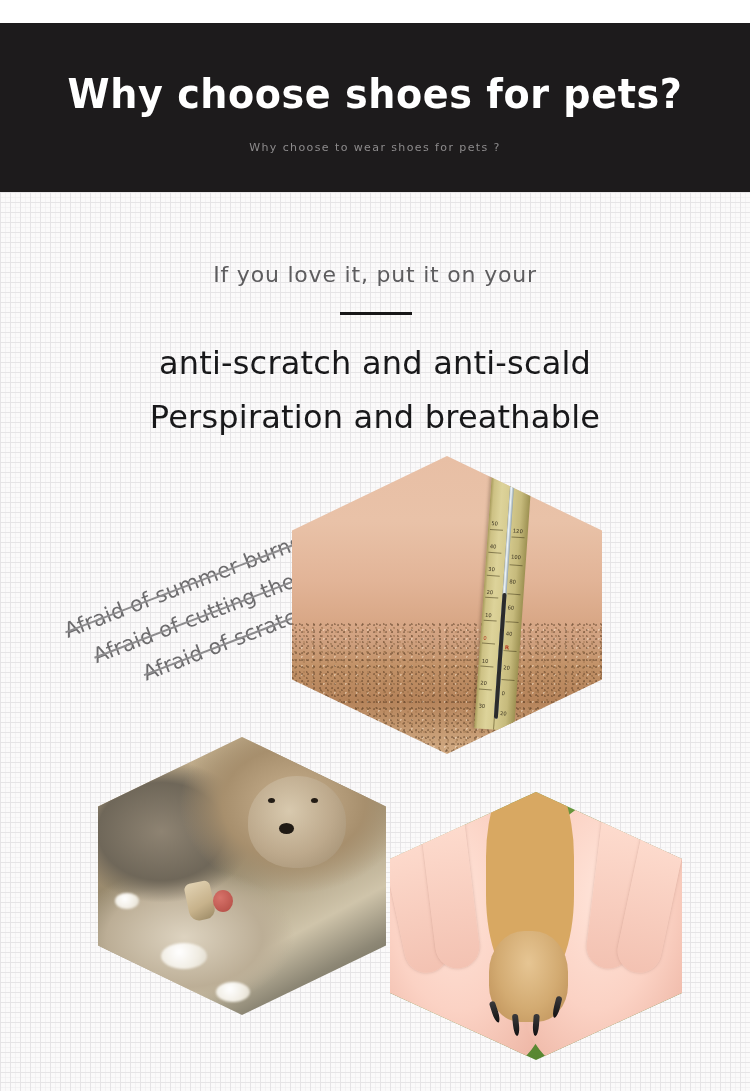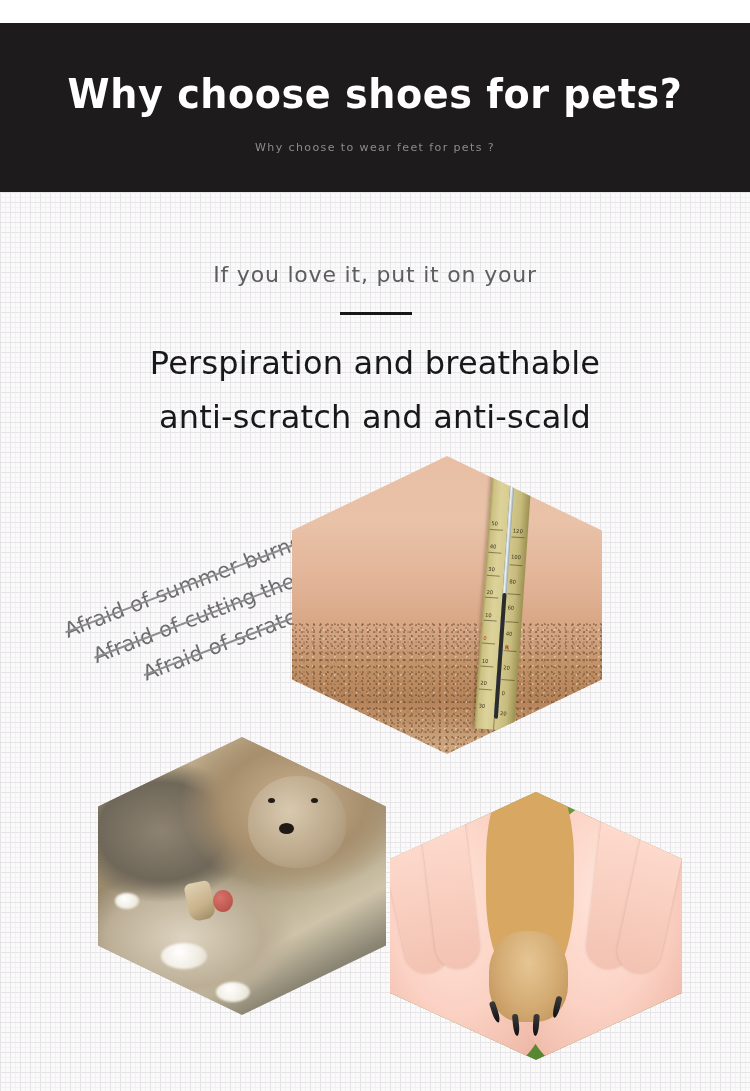--- a/index.html
+++ b/index.html
@@ -383,30 +383,30 @@
 </style>
 </head>
 <body>
 
 <div id="page">
 
   <div class="paper"></div>
 
   <div class="banner">
     <div class="banner-title">Why choose shoes for pets?</div>
-    <div class="banner-sub">Why choose to wear feet for pets ?</div>
+    <div class="banner-sub">Why choose to wear shoes for pets ?</div>
   </div>
 
   <div class="lead">If you love it, put it on your</div>
 
   <div class="rule"></div>
 
   <div class="headline">
+    <span class="hl-line">anti-scratch and anti-scald</span>
     <span class="hl-line">Perspiration and breathable</span>
-    <span class="hl-line">anti-scratch and anti-scald</span>
   </div>
 
   <div class="questions">
     <div class="q-line q1">Afraid of summer burns?</div>
     <div class="q-line q2">Afraid of cutting the soles of your feet?</div>
     <div class="q-line q3">Afraid of scratching the furniture?</div>
   </div>
 
   <div class="hex hex-thermo">
     <div class="inner">

